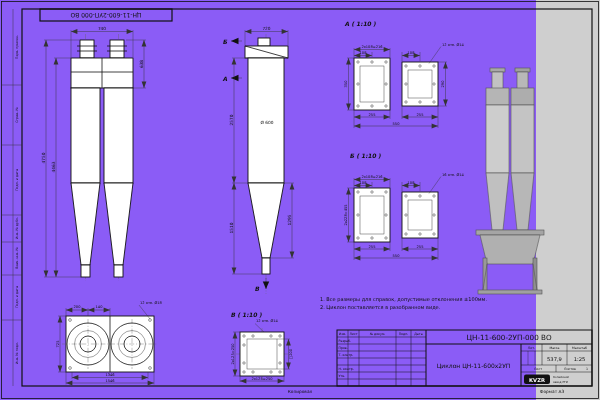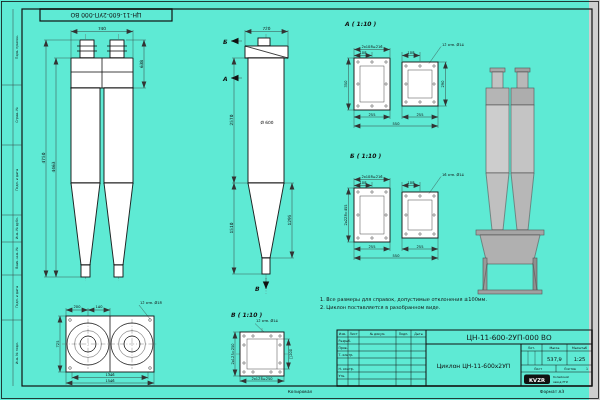--- a/index.html
+++ b/index.html
@@ -1,16 +1,16 @@
 <!DOCTYPE html>
 <html><head>
 <meta charset="utf-8">
 <style>
   html,body{margin:0;padding:0;width:600px;height:400px;background:#cfcfcf;overflow:hidden}
-  .sheet{width:589px;height:400px;background:#5eead4}
+  .sheet{width:536px;height:400px;background:#8b5cf6}
   svg{display:block}
   text{font-family:"DejaVu Sans",sans-serif;fill:#111}
   .d{font-size:4.3px;text-anchor:middle}
   .ds{font-size:3.6px;text-anchor:middle}
   .dsl{font-size:3.6px;text-anchor:start}
   .vt{font-size:6px;font-style:italic;font-weight:bold;text-anchor:start}
   .nt{font-size:5px;text-anchor:start}
   .t2{font-size:2.8px;text-anchor:start}
   .t3{font-size:3.2px;text-anchor:start}
   .t3m{font-size:3.2px;text-anchor:middle}

